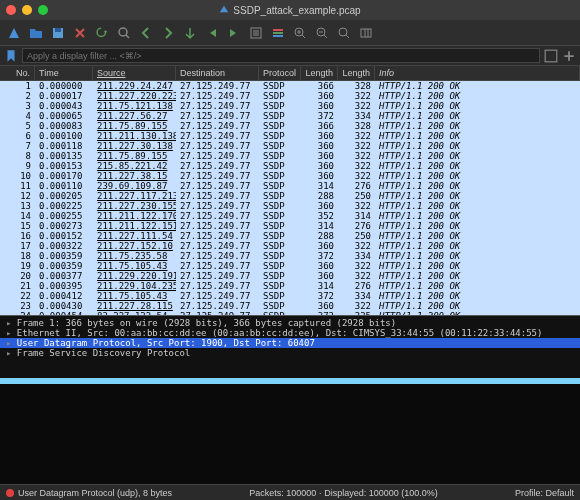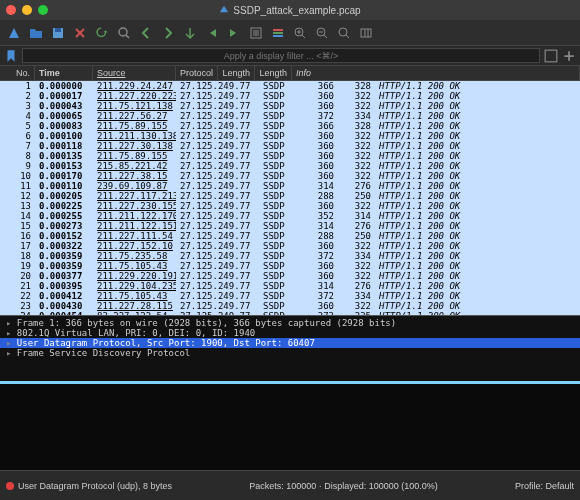--- a/index.html
+++ b/index.html
@@ -8,36 +8,36 @@
 .titlebar { height:20px; background:#3a3a3a; display:flex; align-items:center; padding:0 6px; position:relative; }
 .traffic { display:flex; gap:6px; }
 .dot { width:10px; height:10px; border-radius:50%; }
 .dot.r{background:#ff5f56;} .dot.y{background:#ffbd2e;} .dot.g{background:#27c93f;}
 .title-txt { position:absolute; left:0; right:0; text-align:center; color:#ccc; font-size:10px; display:flex; align-items:center; justify-content:center; gap:4px; }
 .fin-icon svg { width:10px; height:10px; }
 .toolbar { height:26px; background:#2e2e2e; display:flex; align-items:center; padding:0 4px; gap:2px; border-bottom:1px solid #444; }
 .tbtn { width:20px; height:20px; display:flex; align-items:center; justify-content:center; border-radius:2px; }
 .tbtn svg { width:14px; height:14px; }
 .filterbar { height:20px; background:#2a2a2a; display:flex; align-items:center; padding:0 4px; gap:4px; border-bottom:1px solid #444; }
-.filter-input { flex:1; background:#1e1e1e; border:1px solid #444; color:#888; font-size:9px; padding:4px 4px; height:15px;text-align:center; }
+.filter-input { flex:1; background:#1e1e1e; border:1px solid #444; color:#888; font-size:9px; padding:4px 4px; height:15px; }
 .bk { width:14px; height:14px; display:flex; align-items:center; justify-content:center; }
 .packet-list { flex:0 0 250px; background:#1e1e1e; overflow:hidden; display:flex; flex-direction:column; border-bottom:1px solid #555; }
 .pl-head { display:flex; background:#2e2e2e; color:#ccc; font-size:9px; border-bottom:1px solid #444; }
 .pl-head div { padding:2px 4px; border-right:1px solid #444; }
 .pl-body { overflow-y:auto; flex:1; }
 .pl-body::-webkit-scrollbar{width:10px;background:#2a2a2a;} .pl-body::-webkit-scrollbar-thumb{background:#555;}
 .prow { display:flex; font-size:9px; font-family:Menlo,Consolas,monospace; background:#c8e0ff; color:#000; }
 .prow div { padding:0 4px; white-space:nowrap; overflow:hidden; }
-.c-no{width:35px;text-align:right;} .c-time{width:58px;font-weight:bold;} .c-src{width:83px;text-decoration:underline;} .c-dst{width:83px;} .c-proto{width:42px;} .c-len1{width:37px;text-align:right;} .c-len2{width:37px;text-align:right;} .c-info{flex:1;font-style:italic;}
-.details { flex:0 0 68px; background:#111; font-family:Menlo,Consolas,monospace; font-size:9px; color:#ccc; overflow:hidden; border-bottom:3px solid #7dd3fc; padding:2px 0;}
+.c-no{width:35px;text-align:right;} .c-time{width:58px;} .c-src{width:83px;text-decoration:underline;} .c-dst{width:83px;} .c-proto{width:42px;} .c-len1{width:37px;text-align:right;} .c-len2{width:37px;text-align:right;} .c-info{flex:1;font-style:italic;}
+.details { flex:0 0 68px; background:#111; font-family:Menlo,Consolas,monospace; font-size:9px; color:#ccc; overflow:hidden; border-bottom:6px solid #7dd3fc; padding:2px 0;}
 .drow { padding:0 6px; white-space:nowrap; }
 .drow.tri::before{content:"▸ "; color:#888;}
 .drow.sel { background:#2b5fd9; color:#fff; }
 .hexpane { flex:1; background:#0a0a0a; }
-.statusbar { height:30px; background:#2a2a2a; display:flex; align-items:center; font-size:9px; color:#ccc; padding:0 6px; justify-content:space-between; border-top:1px solid #444;gap:40px;}
+.statusbar { height:16px; background:#2a2a2a; display:flex; align-items:center; font-size:9px; color:#ccc; padding:0 6px; justify-content:space-between; border-top:1px solid #444;gap:40px;}
 .sb-l{display:flex;align-items:center;gap:4px;}
 .sb-dot{width:8px;height:8px;border-radius:50%;background:#e04040;}
 </style>
 </head>
 <body>
 
 <div class="window">
 
   <div class="titlebar">
     <div class="traffic">
@@ -170,20 +170,21 @@
           <path d="M6 2v8M2 6h8" stroke="#888" stroke-width="1.5"></path>
         </svg>
       </div>
   </div>
 
   <div class="packet-list">
     <div class="pl-head">
       <div class="c-no">No.</div>
       <div class="c-time">Time</div>
       <div class="c-src">Source</div>
+      <div class="c-dst">Destination</div>
       <div class="c-proto">Protocol</div>
       <div class="c-len1">Length</div>
       <div class="c-len2">Length</div>
       <div class="c-info">Info</div>
     </div>
     <div class="pl-body" id="plbody">
         <div class="prow">
           <div class="c-no">1</div>
           <div class="c-time">0.000000</div>
           <div class="c-src">211.229.24.247</div>
@@ -421,21 +422,21 @@
           <div class="c-proto">SSDP</div>
           <div class="c-len1">373</div>
           <div class="c-len2">335</div>
           <div class="c-info">HTTP/1.1 200 OK</div>
         </div>
       </div>
   </div>
 
   <div class="details" id="details">
       <div class="drow tri">Frame 1: 366 bytes on wire (2928 bits), 366 bytes captured (2928 bits)</div>
-      <div class="drow tri">802.1Q Virtual LAN, PRI: 0, DEI: 0, ID: 1940</div>
+      <div class="drow tri">Ethernet II, Src: 00:aa:bb:cc:dd:ee (00:aa:bb:cc:dd:ee), Dst: CIMSYS_33:44:55 (00:11:22:33:44:55)</div>
       <div class="drow tri sel">User Datagram Protocol, Src Port: 1900, Dst Port: 60407</div>
       <div class="drow tri">Frame Service Discovery Protocol</div>
     </div>
 
   <div class="hexpane"></div>
 
   <div class="statusbar">
     <div class="sb-l">
       <div class="sb-dot"></div>
       <span>User Datagram Protocol (udp), 8 bytes</span>

